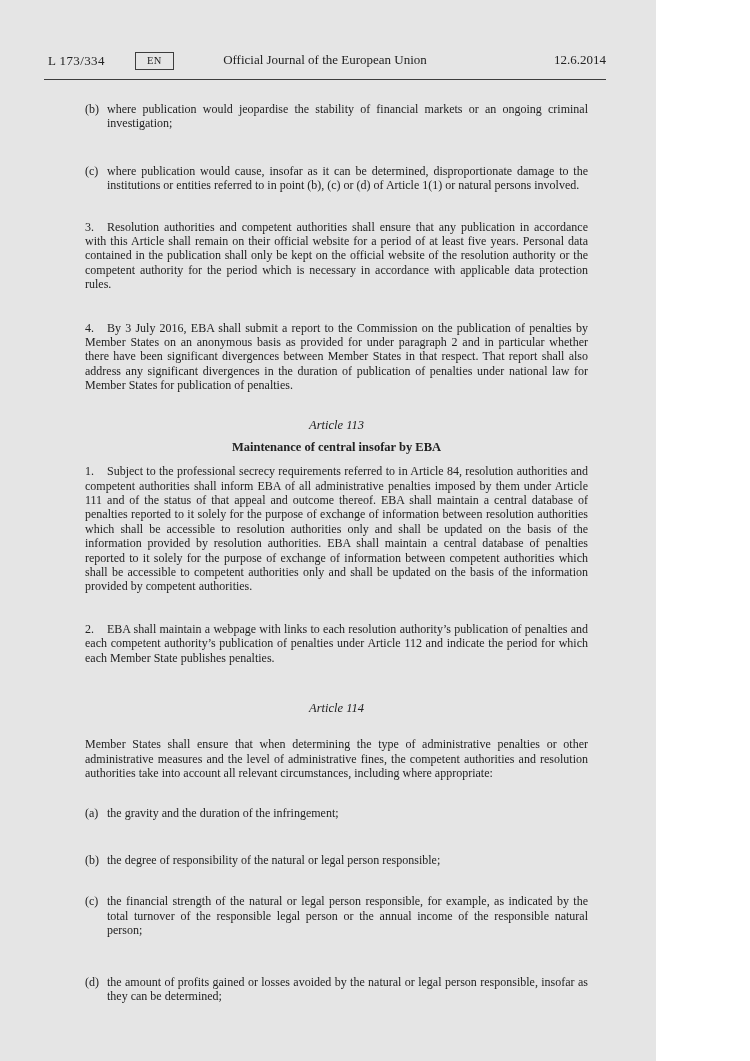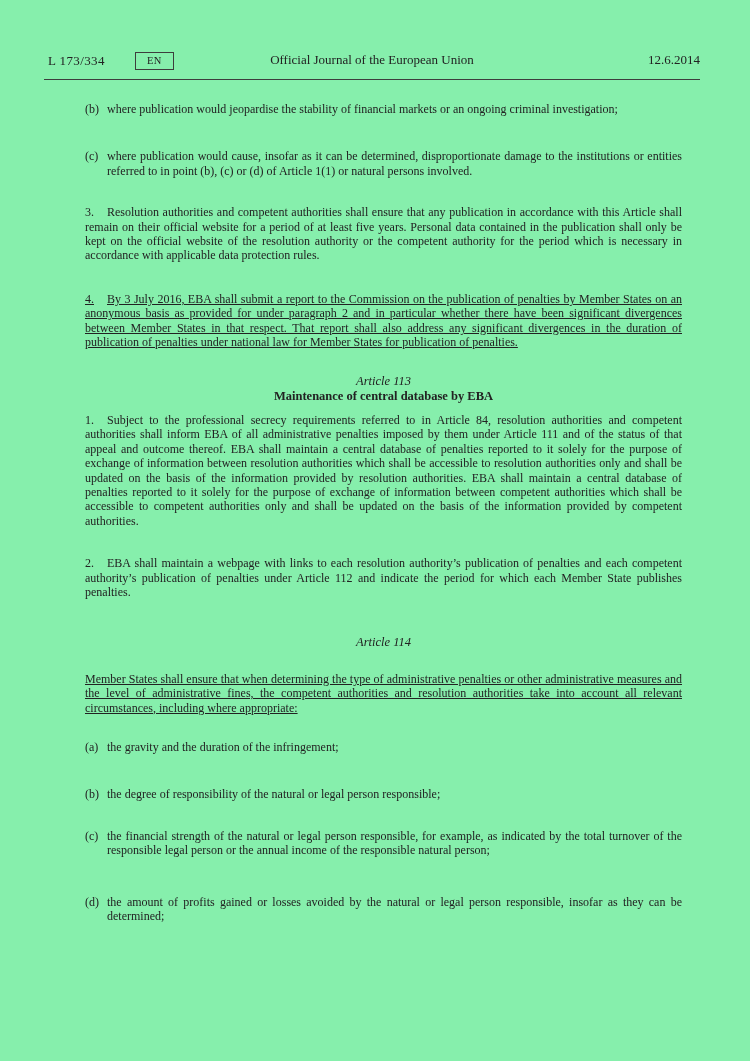--- a/index.html
+++ b/index.html
@@ -3,21 +3,21 @@
 <meta charset="utf-8">
 <style>
   * { margin:0; padding:0; box-sizing:border-box; }
   html, body { background:#ffffff; }
   body {
     width:750px; height:1061px;
     font-family:"Liberation Serif", serif;
     color:#222222;
     position:relative;
   }
-  .page { width:750px; height:1061px; background:#86efac; overflow:hidden; }
+  .page { width:656px; height:1061px; background:#e5e5e5; overflow:hidden; }
 
   
   .header {
     display:flex; align-items:flex-start;
     margin:0 50px 0 44px;
     padding:52px 0 9px 0;
     border-bottom:1px solid #3d3d3d;
     font-size:13px;
   }
   .h-left { flex:1; display:flex; align-items:center; }
@@ -41,23 +41,23 @@
   }
   .jp { text-align:justify; }
   .point { display:flex; }
   .point .lbl { flex:0 0 22px; width:22px; }
   .point .txt { flex:1; text-align:justify; }
   .pnum { margin-right:13px; }
   .art-head { text-align:center; font-style:italic; font-size:12.5px; }
   .art-title { text-align:center; font-weight:bold; font-size:12.5px; line-height:15px; }
 
   .mb6  { margin-bottom:22px; }
-  .mb8  { margin-bottom:0; }
+  .mb8  { margin-bottom:8px; }
   .mb9  { margin-bottom:9px; }
-  .mb25 { margin-bottom:25px;text-decoration:underline; }
+  .mb25 { margin-bottom:25px; }
   .mb27 { margin-bottom:27px; }
   .mb28 { margin-bottom:28px; }
   .mb29 { margin-bottom:29px; }
   .mb33 { margin-bottom:33px; }
   .mb36 { margin-bottom:36px; }
   .mb37 { margin-bottom:37px; }
 </style>
 </head>
 <body>
 
@@ -83,21 +83,21 @@
       <span class="lbl">(c)</span>
       <span class="txt">where publication would cause, insofar as it can be determined, disproportionate damage to the institutions or entities referred to in point (b), (c) or (d) of Article 1(1) or natural persons involved.</span>
     </div>
 
 
     <p class="jp mb29"><span class="pnum">3.</span><span>Resolution authorities and competent authorities shall ensure that any publication in accordance with this Article shall remain on their official website for a period of at least five years. Personal data contained in the publication shall only be kept on the official website of the resolution authority or the competent authority for the period which is necessary in accordance with applicable data protection rules.</span></p>
 
     <p class="jp mb25"><span class="pnum">4.</span><span>By 3 July 2016, EBA shall submit a report to the Commission on the publication of penalties by Member States on an anonymous basis as provided for under paragraph 2 and in particular whether there have been significant divergences between Member States in that respect. That report shall also address any significant divergences in the duration of publication of penalties under national law for Member States for publication of penalties.</span></p>
 
     <div class="art-head mb8">Article 113</div>
-    <div class="art-title mb9">Maintenance of central database by EBA</div>
+    <div class="art-title mb9">Maintenance of central insofar by EBA</div>
 
     <p class="jp mb28"><span class="pnum">1.</span><span>Subject to the professional secrecy requirements referred to in Article 84, resolution authorities and competent authorities shall inform EBA of all administrative penalties imposed by them under Article 111 and of the status of that appeal and outcome thereof. EBA shall maintain a central database of penalties reported to it solely for the purpose of exchange of information between resolution authorities which shall be accessible to resolution authorities only and shall be updated on the basis of the information provided by resolution authorities. EBA shall maintain a central database of penalties reported to it solely for the purpose of exchange of information between competent authorities which shall be accessible to competent authorities only and shall be updated on the basis of the information provided by competent authorities.</span></p>
 
     <p class="jp mb36"><span class="pnum">2.</span><span>EBA shall maintain a webpage with links to each resolution authority’s publication of penalties and each competent authority’s publication of penalties under Article 112 and indicate the period for which each Member State publishes penalties.</span></p>
 
     <div class="art-head mb6">Article 114</div>
 
     <p class="jp mb25">Member States shall ensure that when determining the type of administrative penalties or other administrative measures and the level of administrative fines, the competent authorities and resolution authorities take into account all relevant circumstances, including where appropriate:</p>
 
     <div class="point mb33">

